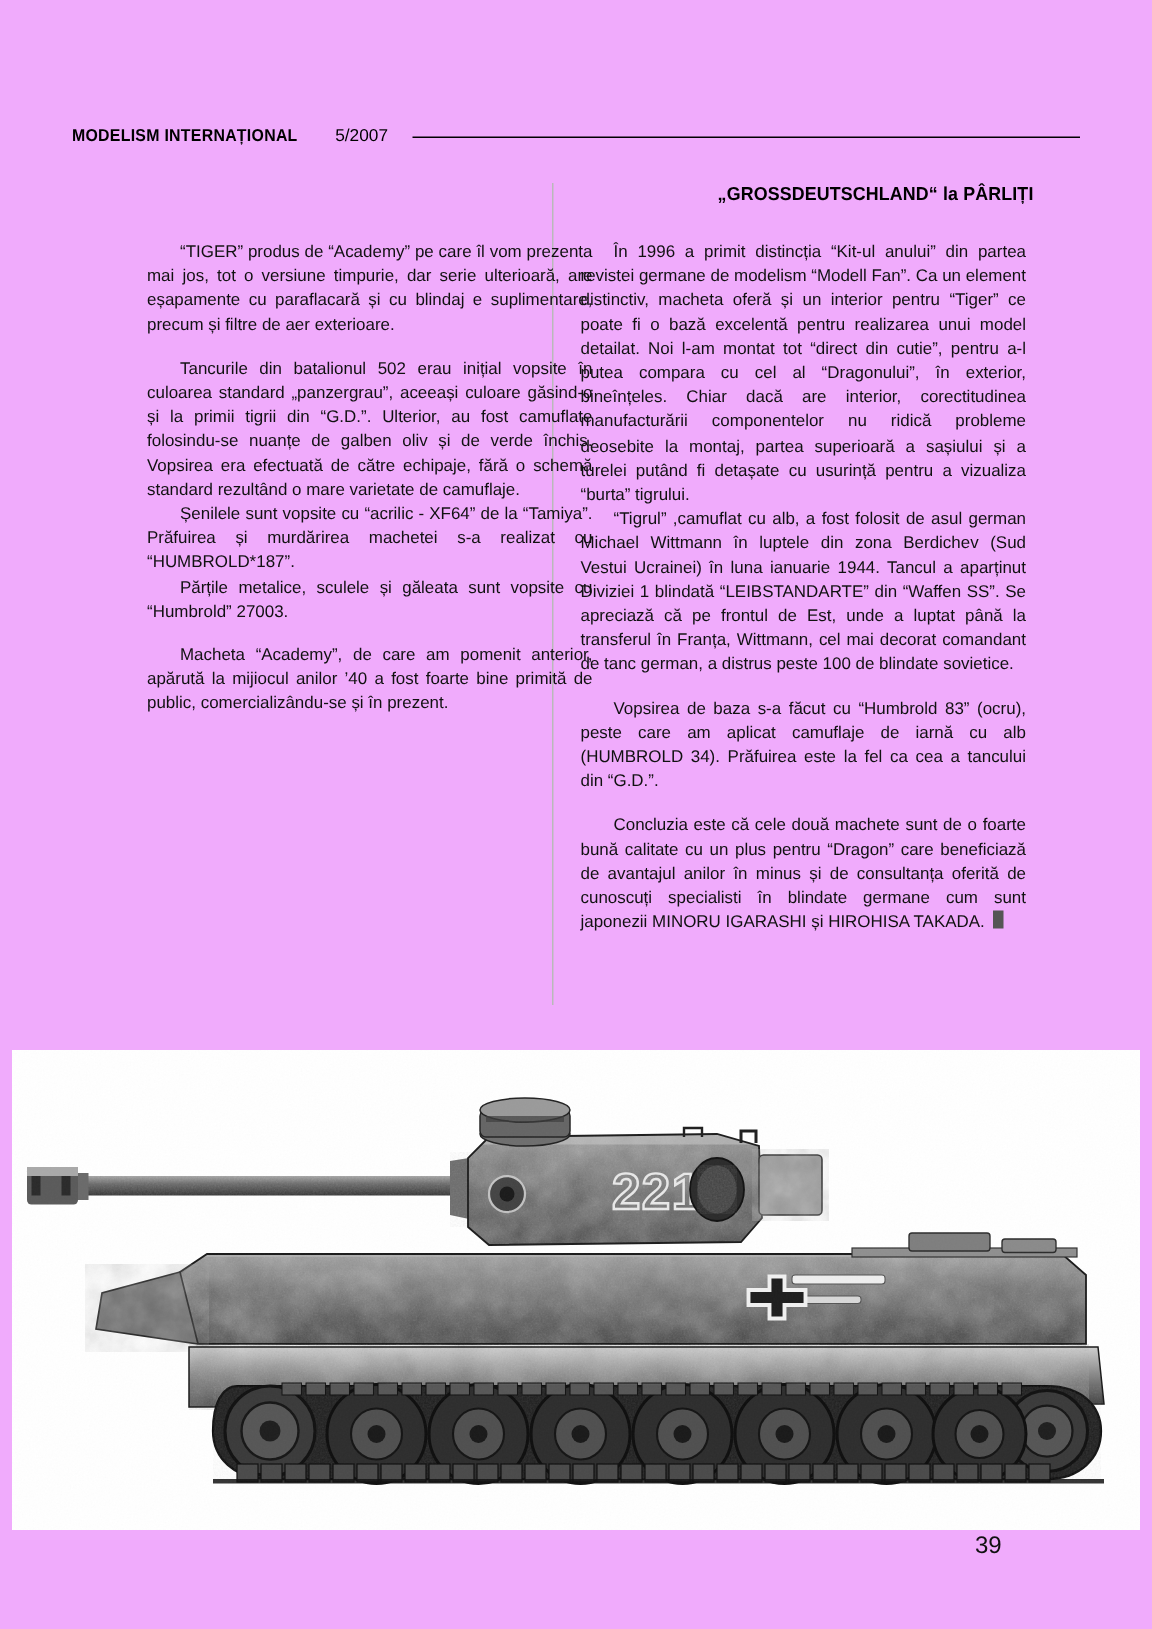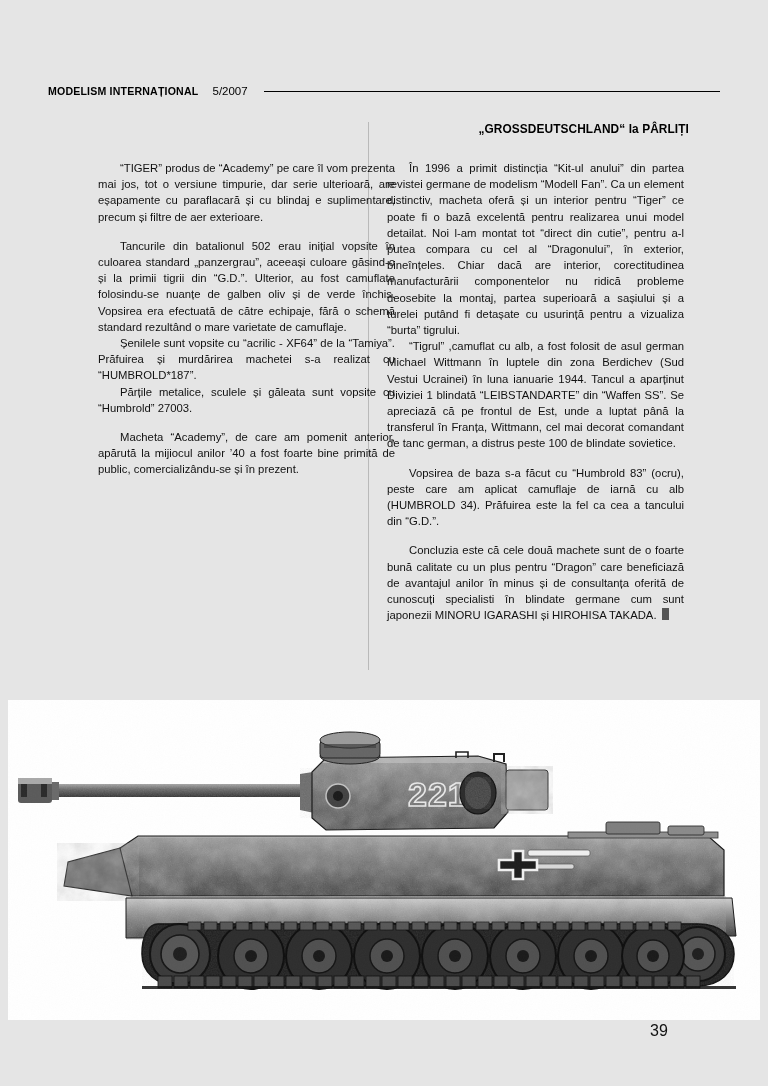--- a/index.html
+++ b/index.html
@@ -4,21 +4,21 @@
 <style>
   * { box-sizing: border-box; margin: 0; padding: 0; }
   html, body {
     width: 768px; height: 1086px;
     background: #ffffff;
     font-family: "Liberation Sans", sans-serif;
   }
   #page {
     position: relative;
     width: 768px; height: 1086px;
-    background: #e5e5e5;
+    background: #f0abfc;
     overflow: hidden;
   }
 
   
   #masthead {
     position: absolute;
     left: 48px; top: 80px;
     width: 672px; height: 22px;
     display: flex; align-items: center;
   }
@@ -28,21 +28,21 @@
     letter-spacing: 0.2px;
     color: #000;
     white-space: nowrap;
     font-stretch: condensed;
     transform: scaleX(0.92);
     transform-origin: left center;
   }
   #masthead-issue {
     font-size: 11.5px;
     color: #000;
-    margin-left: 1px;
+    margin-left: 12px;
     white-space: nowrap;
   }
   #masthead-rule {
     flex: 1;
     height: 1px;
     background: #000;
     margin-left: 16px;
     margin-top: 1px;
   }
 

